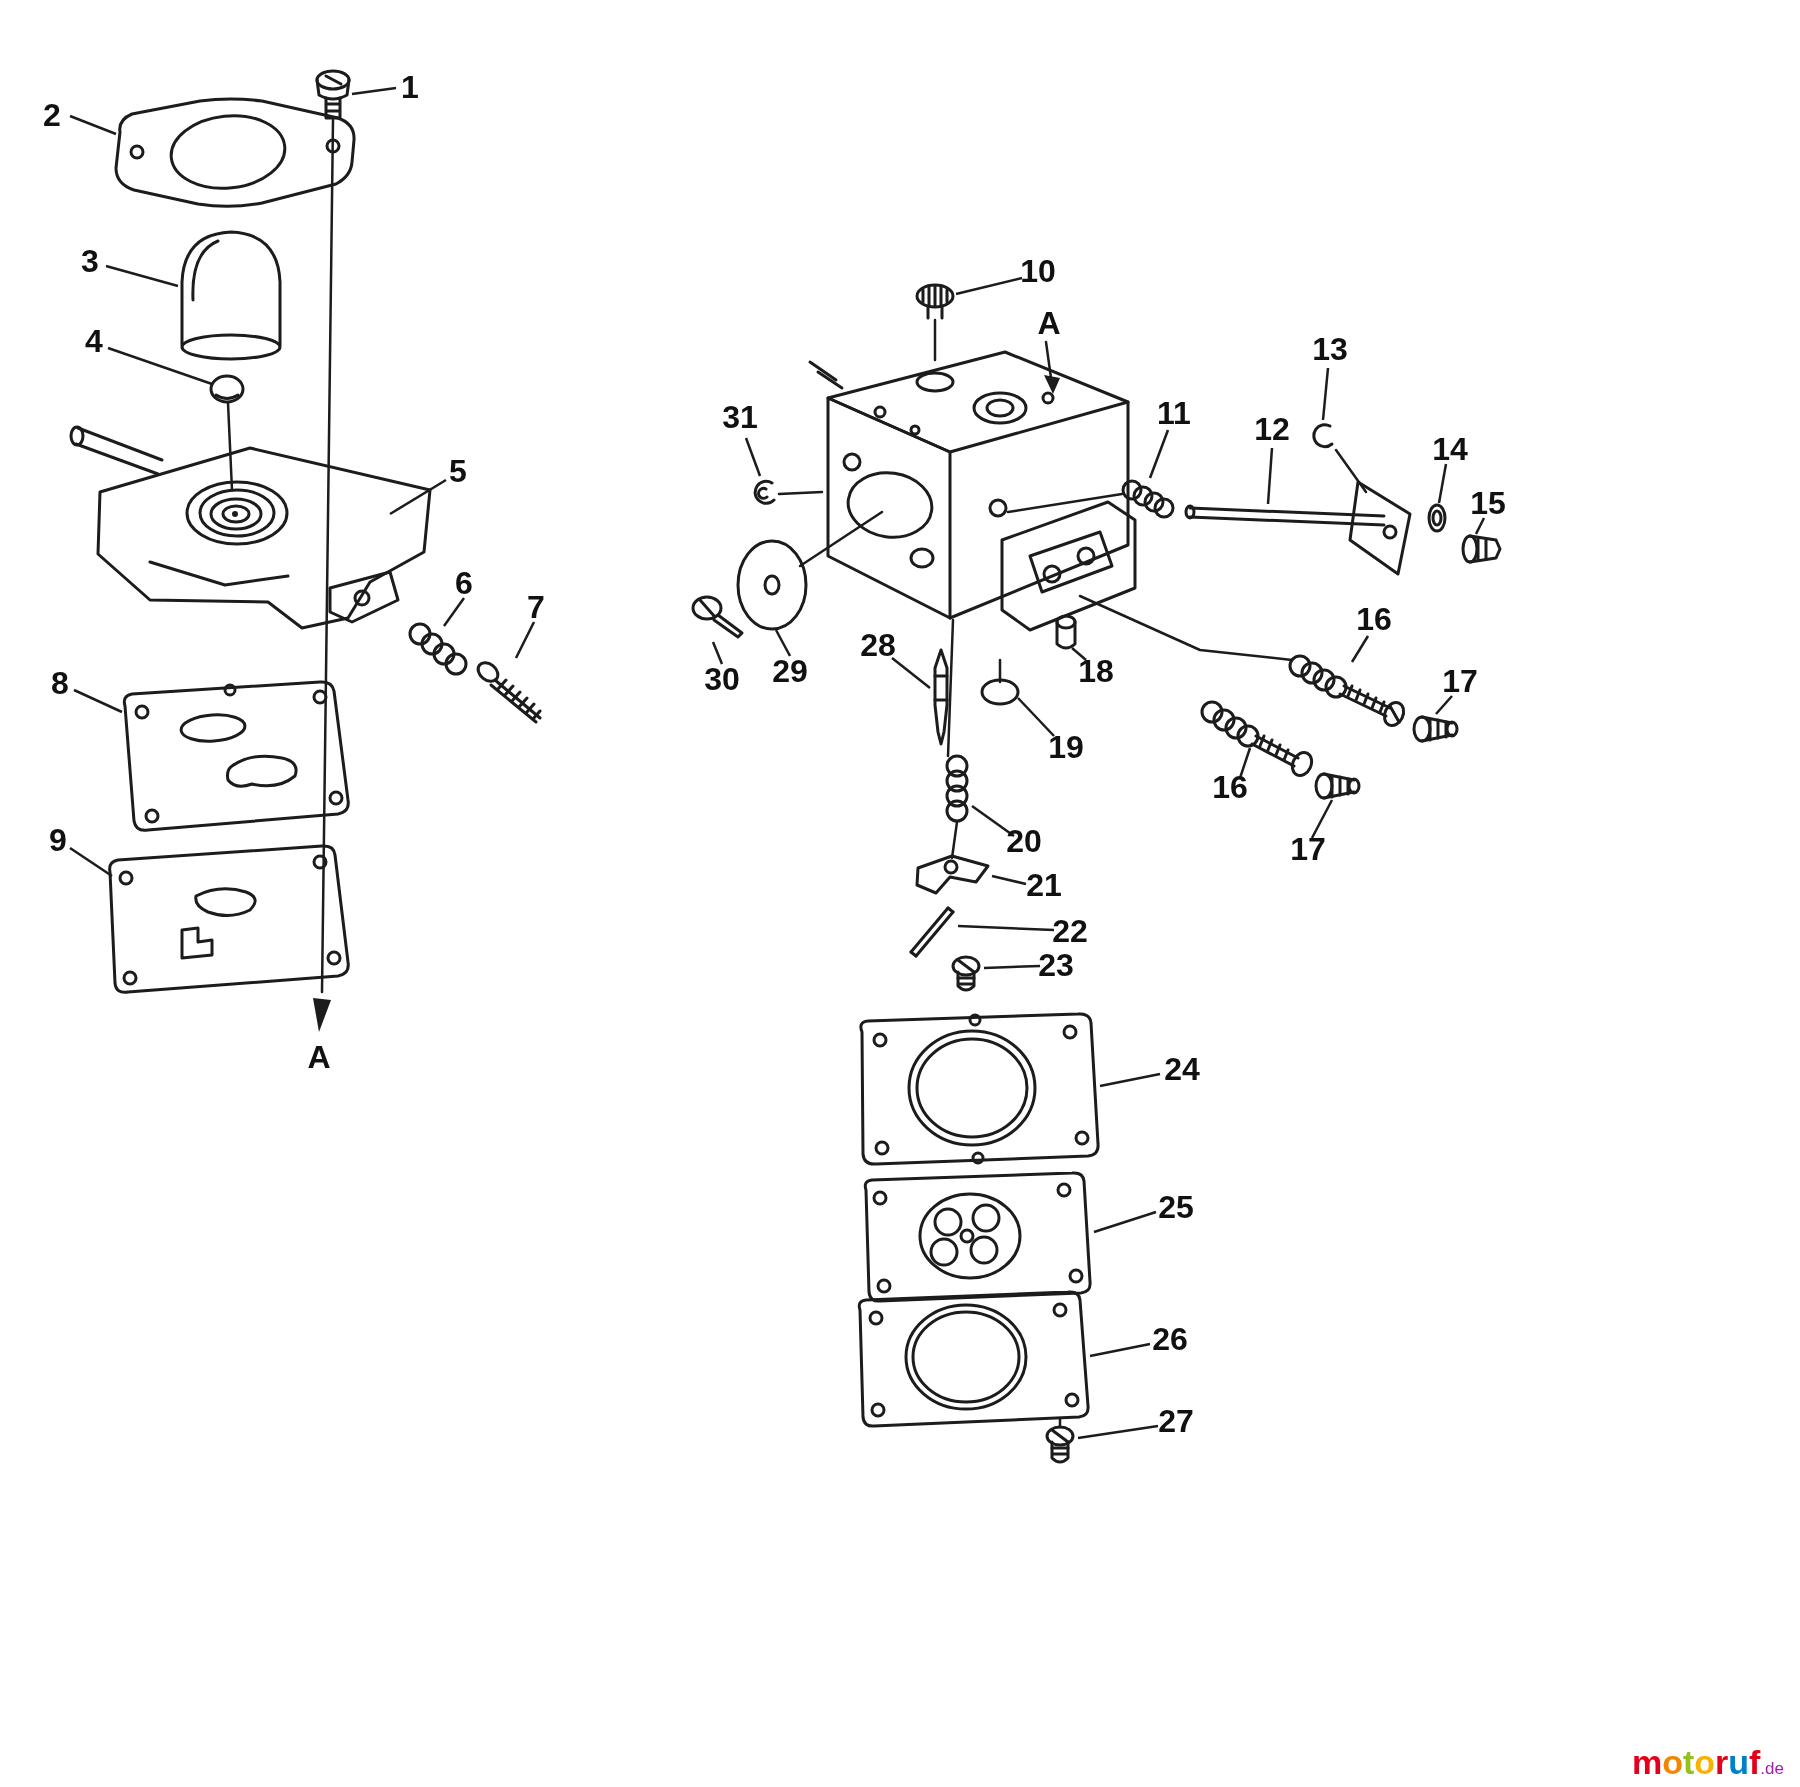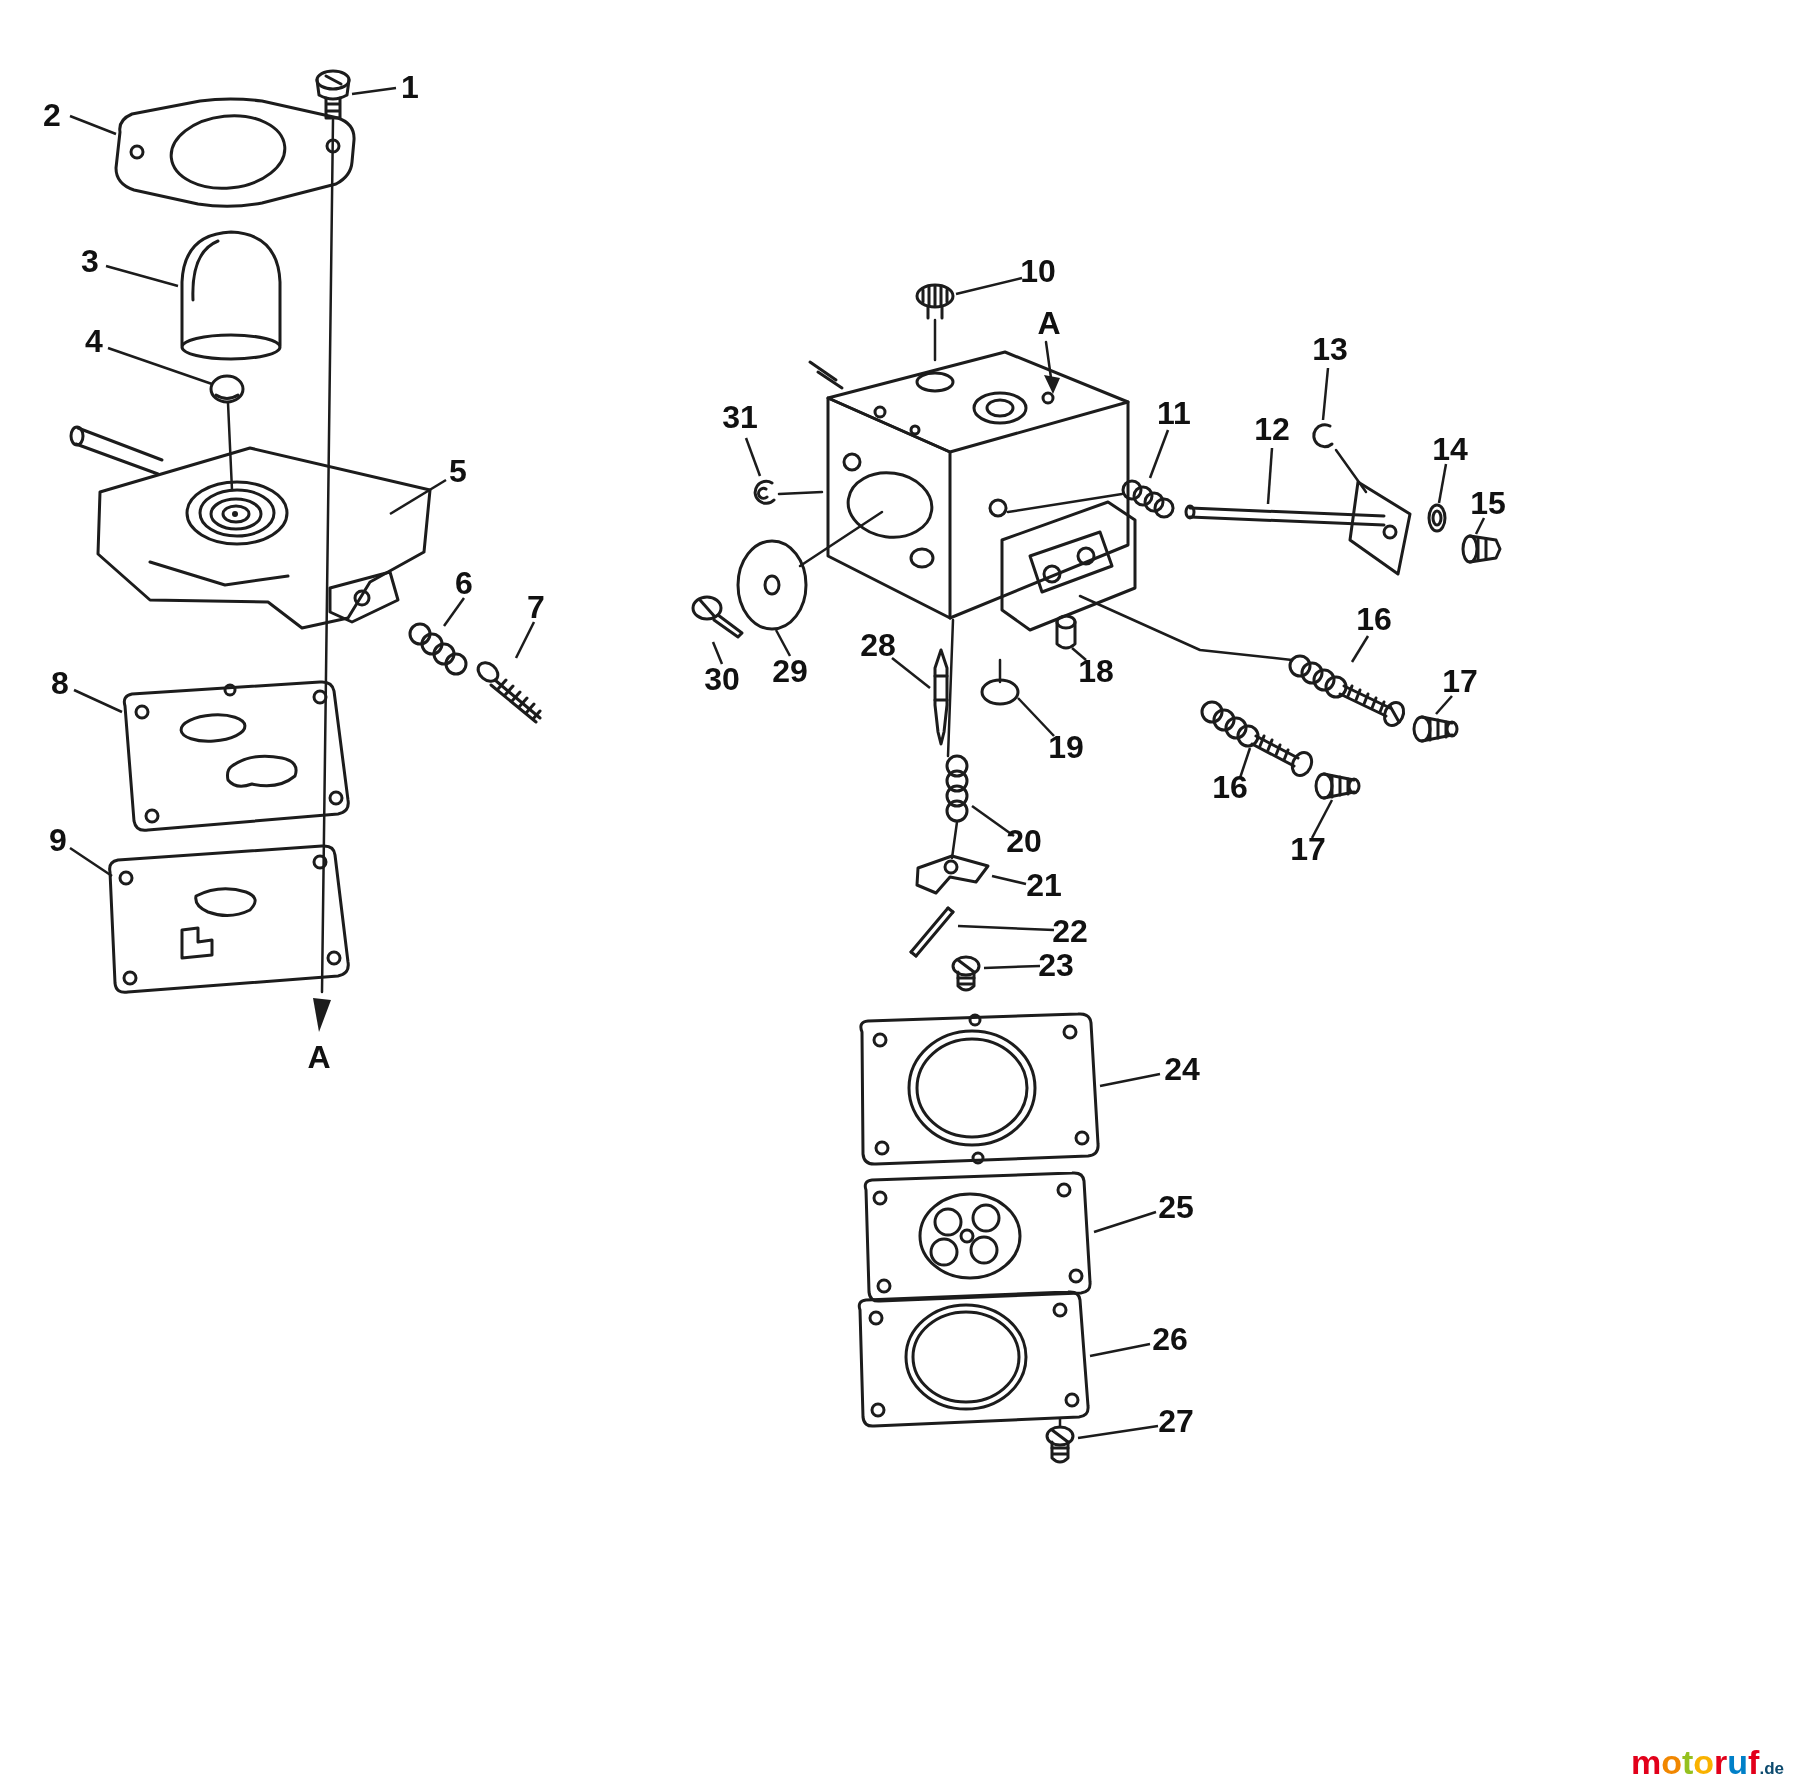--- a/index.html
+++ b/index.html
@@ -17,21 +17,21 @@
     font-family:"Liberation Sans", sans-serif;
     font-weight:700; font-size:32px; fill:#111;
     text-anchor:middle;
   }
   .watermark {
     position:absolute; right:16px; bottom:8px;
     font-weight:700; font-size:34px; line-height:1;
     letter-spacing:0px; user-select:none;
   }
   .watermark .suffix {
-    font-size:17px; font-weight:700; color:#0c4a6e;
+    font-size:17px; font-weight:400; color:#a21caf;
   }
 </style>
 </head>
 <body>
 
 <div class="canvas">
 
 <svg width="1800" height="1787" viewBox="0 0 1800 1787">
 
   <g class="lineart">

